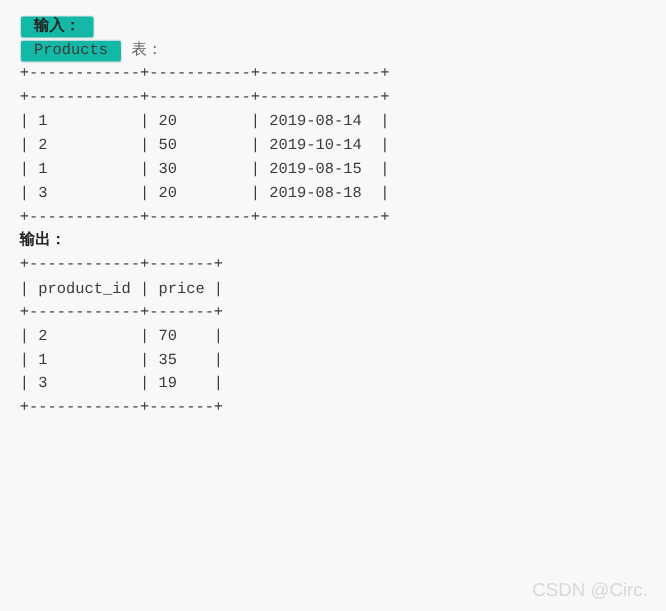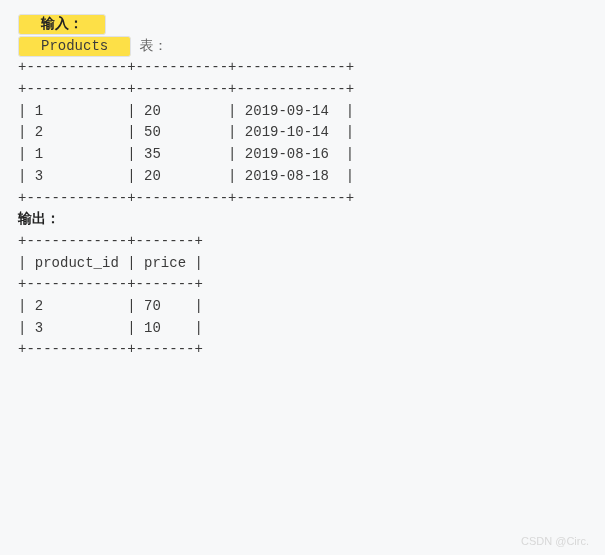--- a/index.html
+++ b/index.html
@@ -20,58 +20,59 @@
     .line {
       white-space: pre;
       line-height: 1.55;
     }
     .bold {
       font-weight: 700;
       color: #222;
     }
     .chip {
       display: inline-block;
-      background: #fde047;
+      background: #14b8a6;
       border: 1px solid #e0e2e5;
-      padding: 0px 22px;
+      padding: 0px 12px;
       border-radius: 3px;
       line-height: 1.35;
     }
     .suffix {
       color: #656565;
     }
     .watermark {
       position: absolute;
       right: 16px;
       bottom: 8px;
-      font-size: 11px;
+      font-size: 17px;
       color: #d8d8d8;
       font-family: -apple-system, BlinkMacSystemFont, "Segoe UI", sans-serif;
     }
   </style>
 </head>
 <body>
 
 <div class="line bold"><span class="chip">输入：</span></div>
 <div class="line"><span class="chip">Products</span><span class="suffix"> 表：</span></div>
 
 <div id="input-table">
     <div class="line">+------------+-----------+-------------+</div>
     <div class="line">+------------+-----------+-------------+</div>
-    <div class="line">| 1          | 20        | 2019-09-14  |</div>
+    <div class="line">| 1          | 20        | 2019-08-14  |</div>
     <div class="line">| 2          | 50        | 2019-10-14  |</div>
-    <div class="line">| 1          | 35        | 2019-08-16  |</div>
+    <div class="line">| 1          | 30        | 2019-08-15  |</div>
     <div class="line">| 3          | 20        | 2019-08-18  |</div>
     <div class="line">+------------+-----------+-------------+</div>
   </div>
 
 <div class="line bold"><span>输出：</span></div>
 
 <div id="output-table">
     <div class="line">+------------+-------+</div>
     <div class="line">| product_id | price |</div>
     <div class="line">+------------+-------+</div>
     <div class="line">| 2          | 70    |</div>
-    <div class="line">| 3          | 10    |</div>
+    <div class="line">| 1          | 35    |</div>
+    <div class="line">| 3          | 19    |</div>
     <div class="line">+------------+-------+</div>
   </div>
 
 <div class="watermark">CSDN @Circ.</div>
 
 </body></html>

